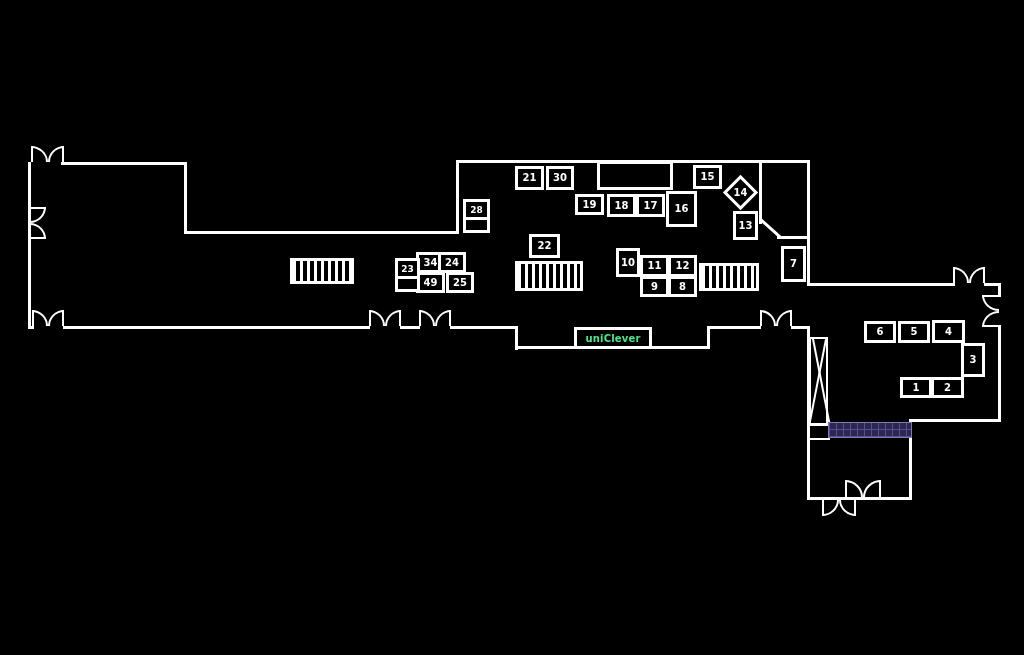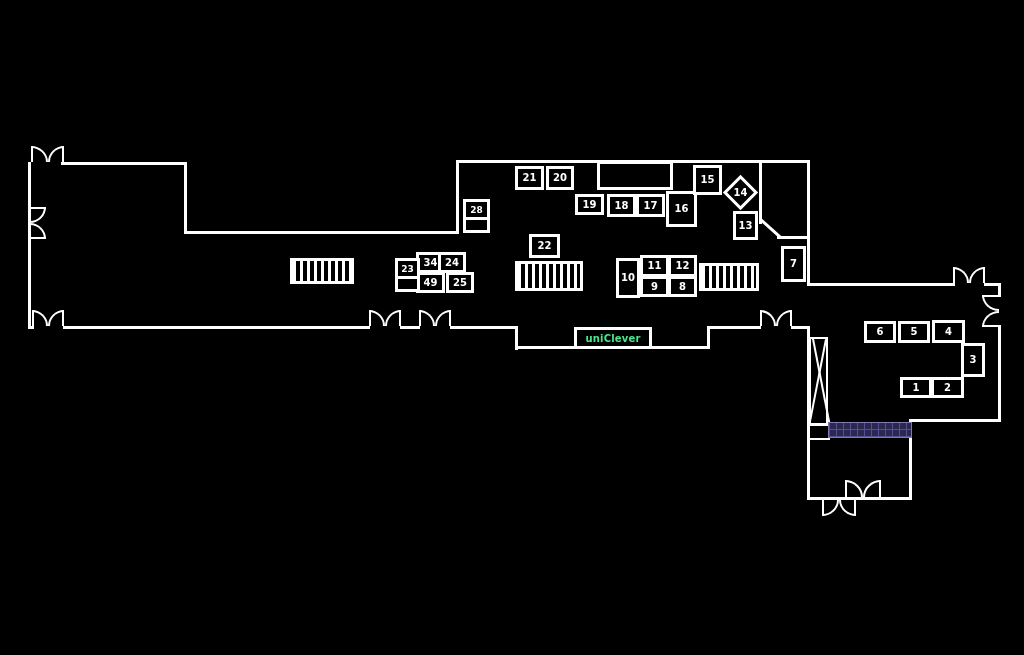--- a/index.html
+++ b/index.html
@@ -124,44 +124,44 @@
   <div class="hatch" style="left:515px;top:261px;width:68px;height:30px"></div>
   <div class="hatch" style="left:699px;top:263px;width:60px;height:28px"></div>
 
   <div class="plainrect" style="left:597px;top:161px;width:76px;height:29px"></div>
 
   <div class="sign" style="left:574px;top:327px;width:78px;height:22px">
     <span>uniClever</span>
   </div>
 
   <div class="stand" style="left:515px;top:166px;width:29px;height:24px">21</div>
-  <div class="stand" style="left:546px;top:166px;width:28px;height:24px">20</div>
+  <div class="stand" style="left:546px;top:166px;width:28px;height:24px">30</div>
   <div class="stand" style="left:575px;top:194px;width:29px;height:21px">19</div>
   <div class="stand" style="left:607px;top:194px;width:29px;height:23px">18</div>
   <div class="stand" style="left:636px;top:194px;width:29px;height:23px">17</div>
   <div class="stand" style="left:666px;top:191px;width:31px;height:36px">16</div>
-  <div class="stand" style="left:693px;top:165px;width:29px;height:30px">15</div>
+  <div class="stand" style="left:693px;top:165px;width:29px;height:24px">15</div>
   <div class="stand diamond" style="left:728px;top:180px;width:25px;height:25px">
     <span>14</span>
   </div>
   <div class="stand" style="left:733px;top:211px;width:25px;height:29px">13</div>
   <div class="splitbox" style="left:463px;top:199px;width:27px;height:34px">
     <div class="num">28</div>
     <div class="div"></div>
   </div>
   <div class="stand" style="left:529px;top:234px;width:31px;height:24px">22</div>
   <div class="stand" style="left:416px;top:252px;width:29px;height:21px">34</div>
   <div class="stand" style="left:438px;top:252px;width:28px;height:21px">24</div>
   <div class="stand" style="left:416px;top:272px;width:29px;height:21px">49</div>
   <div class="stand" style="left:446px;top:272px;width:28px;height:21px">25</div>
   <div class="splitbox" style="left:395px;top:258px;width:25px;height:34px">
     <div class="num">23</div>
     <div class="div"></div>
   </div>
-  <div class="stand" style="left:616px;top:258px;width:24px;height:40px">10</div>
+  <div class="stand" style="left:616px;top:248px;width:24px;height:29px">10</div>
   <div class="stand" style="left:640px;top:255px;width:29px;height:22px">11</div>
   <div class="stand" style="left:668px;top:255px;width:29px;height:22px">12</div>
   <div class="stand" style="left:640px;top:276px;width:29px;height:21px">9</div>
   <div class="stand" style="left:668px;top:276px;width:29px;height:21px">8</div>
   <div class="stand" style="left:781px;top:246px;width:25px;height:36px">7</div>
   <div class="stand" style="left:864px;top:321px;width:32px;height:22px">6</div>
   <div class="stand" style="left:898px;top:321px;width:32px;height:22px">5</div>
   <div class="stand" style="left:932px;top:320px;width:33px;height:23px">4</div>
   <div class="stand" style="left:961px;top:343px;width:24px;height:34px">3</div>
   <div class="stand" style="left:900px;top:377px;width:32px;height:21px">1</div>

